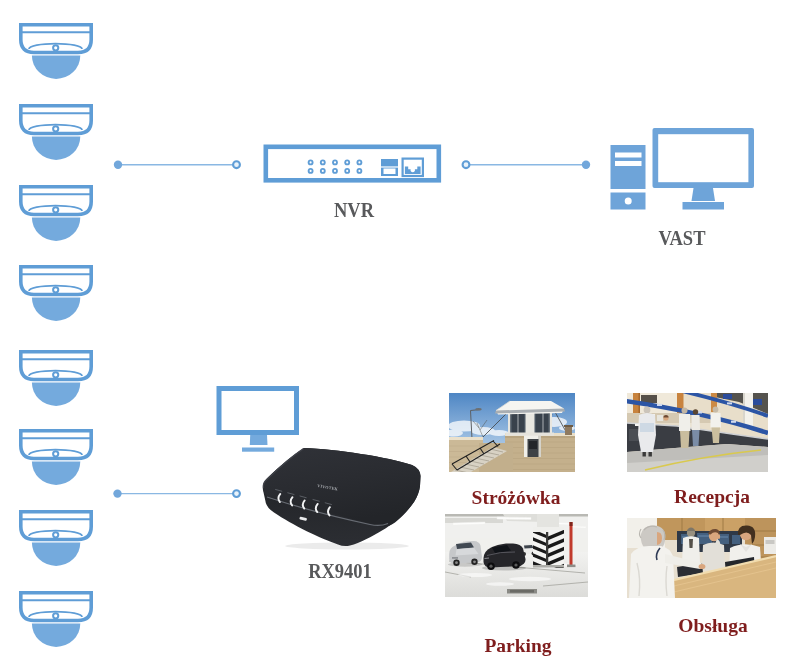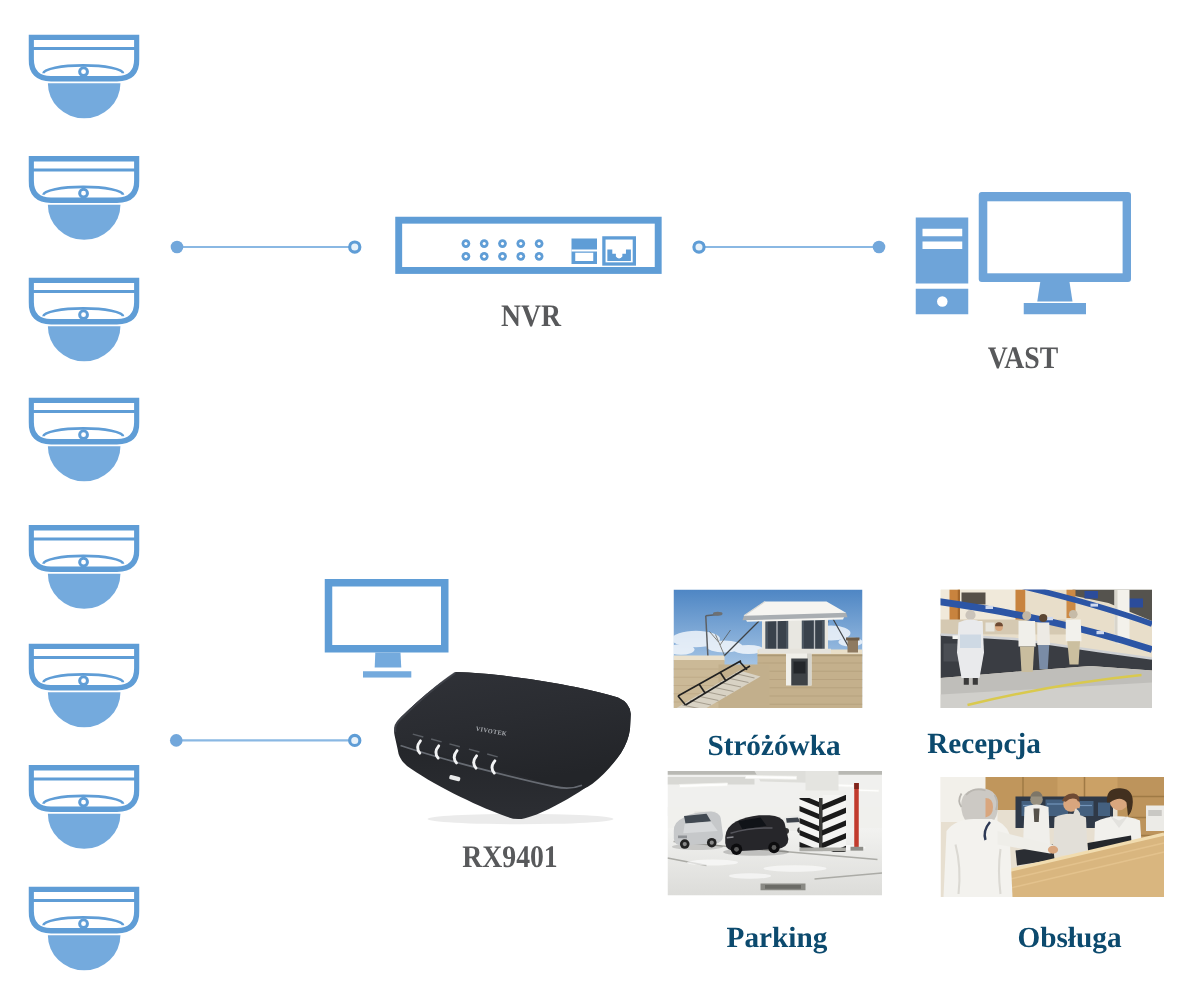--- a/index.html
+++ b/index.html
@@ -1,21 +1,21 @@
 <!DOCTYPE html>
 <html><head>
 <meta charset="utf-8">
 <style>
   html,body{margin:0;padding:0;background:#ffffff;}
   #stage{position:relative;width:800px;height:666px;background:#ffffff;overflow:hidden;
          font-family:Liberation Serif, serif;padding-left:20px;}
   .abs{position:absolute;}
   .devlabel{position:absolute;color:#58595B;font-weight:bold;font-size:21px;
             letter-spacing:0;line-height:1;white-space:nowrap;transform:translateX(-50%) scaleX(0.88);}
-  .caption{position:absolute;color:#0c4a6e;font-weight:bold;font-size:19.5px;
+  .caption{position:absolute;color:#7f1d1d;font-weight:bold;font-size:19.5px;
            line-height:1;white-space:nowrap;transform:translateX(-50%);}
 </style>
 </head>
 <body>
 
 <div id="stage">
 
   <svg width="0" height="0" style="position:absolute" aria-hidden="true">
     <defs>
       <g id="cam-sym">
@@ -348,21 +348,21 @@
       <path d="M52,21 L63,21 L63.5,38 L52,38 Z" fill="#F0EFEA"></path>
       <path d="M53,38 L62.5,38 L61.5,55 L54,55 Z" fill="#C9BD9E"></path>
       <circle cx="68.5" cy="19" r="2.7" fill="#5B4632"></circle>
       <path d="M64.5,22 L72.5,22 L73,37 L64.5,37 Z" fill="#EDEAE4"></path>
       <path d="M65,37 L72.5,37 L71.5,53 L66,53 Z" fill="#7A8CA6"></path>
       <circle cx="88.5" cy="16.5" r="2.9" fill="#C6BBA8"></circle>
       <path d="M83.5,20 L93.5,20 L94,34.5 L83.5,34.5 Z" fill="#F2F1EC"></path>
       <path d="M84.5,34.5 L93,34.5 L92,50 L86,50 Z" fill="#CBBF9F"></path>
     </g>
   </svg>
-  <div class="caption" style="left:656px;top:487px">Recepcja</div>
+  <div class="caption" style="left:712px;top:487px">Recepcja</div>
 
   <svg class="abs" style="left:445px;top:514px" width="143" height="83">
     <defs>
       <linearGradient id="pkfloor" x1="0" y1="0" x2="0" y2="1">
         <stop offset="0" stop-color="#F2F2F0"></stop>
         <stop offset="1" stop-color="#DCDCD9"></stop>
       </linearGradient>
       <clipPath id="stripeL">
           <rect x="88" y="18" width="13" height="34"></rect>
         </clipPath>
@@ -452,21 +452,21 @@
       <path d="M38.5,44 Q39,37 46,33.5 Q52,30.5 61,29.5 L68,29.5 Q76,30 78,34.5 L80.5,45 Q81,50.5 73.5,52 L46,53.5 Q39,53.5 38.5,48 Z" fill="#26262A"></path>
       <polygon points="47,33.5 62,31 66,36.5 50,39" fill="#101318"></polygon>
       <path d="M42,41.5 Q55,37.5 70,38" fill="none" stroke="#55555C" stroke-width="1"></path>
       <ellipse cx="46" cy="52.2" rx="3.8" ry="3.8" fill="#0C0C0E"></ellipse>
       <ellipse cx="46" cy="52.2" rx="1.6" ry="1.6" fill="#5A5A5A"></ellipse>
       <ellipse cx="71" cy="51" rx="3.8" ry="3.8" fill="#0C0C0E"></ellipse>
       <ellipse cx="71" cy="51" rx="1.6" ry="1.6" fill="#5A5A5A"></ellipse>
       <path d="M39.5,44.5 L44,44" stroke="#8A8A90" stroke-width="1.1"></path>
     </g>
   </svg>
-  <div class="caption" style="left:518px;top:616px">Parking</div>
+  <div class="caption" style="left:518px;top:636px">Parking</div>
 
   <svg class="abs" style="left:627px;top:518px" width="149" height="80">
     <rect width="149" height="80" fill="#E7DFD0"></rect>
     <rect x="0" y="0" width="38" height="30" fill="#F2F0EA"></rect>
     <rect x="30" y="0" width="52" height="22" fill="#C0965C"></rect>
     <rect x="78" y="0" width="42" height="15" fill="#CBA166"></rect>
     <rect x="118" y="0" width="31" height="46" fill="#BD945C"></rect>
     <g stroke="#9F7A45" stroke-width="1">
       <line x1="118" y1="13" x2="149" y2="13"></line>
       <line x1="118" y1="27" x2="149" y2="27"></line>

